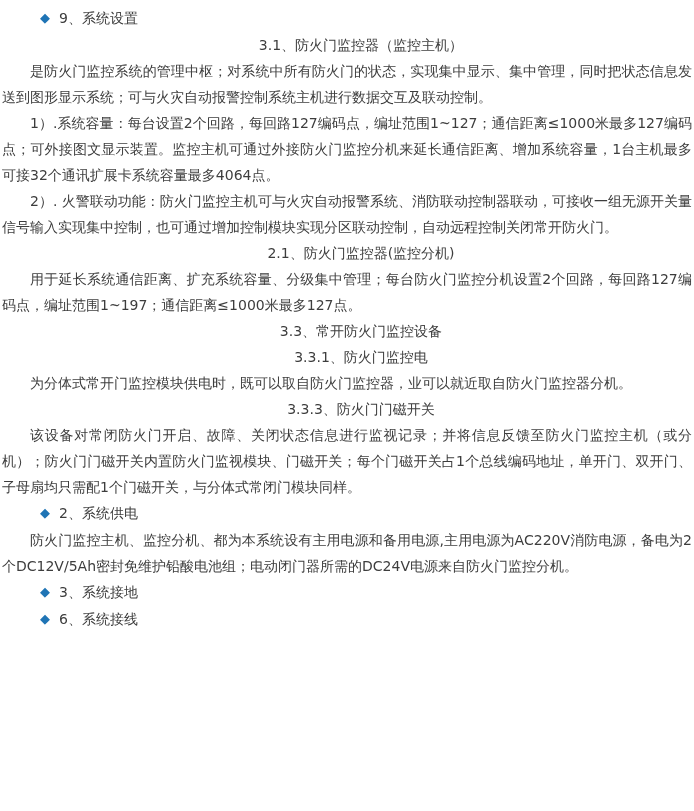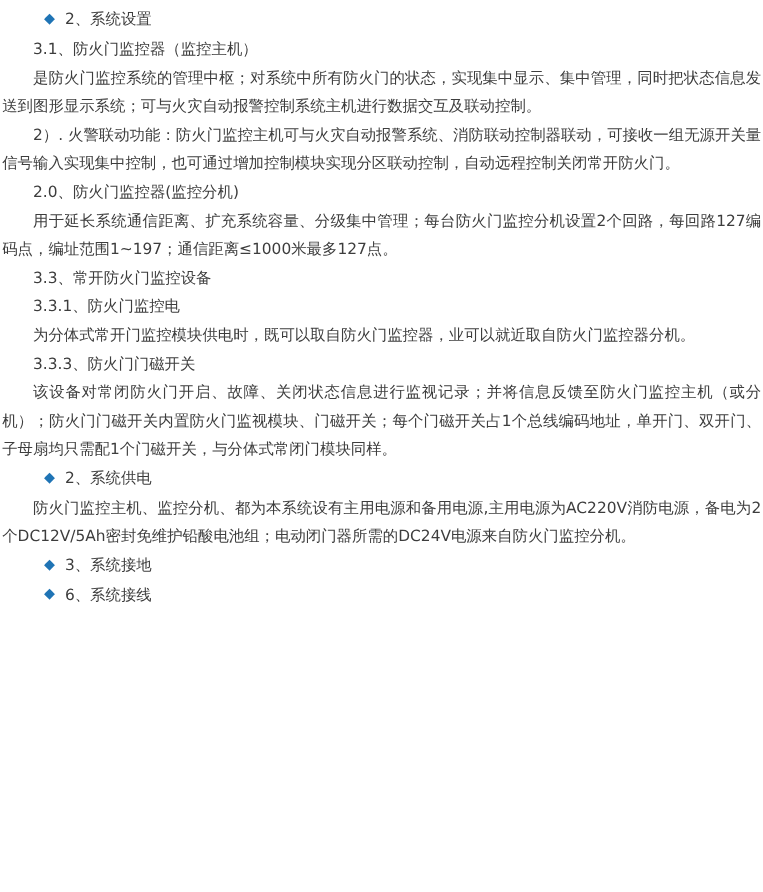--- a/index.html
+++ b/index.html
@@ -30,40 +30,42 @@
   .diamond {
     display: inline-block;
     color: #1f74b5;
     font-size: 13px;
     margin-right: 9px;
     transform: translateY(-1px);
   }
   .h2 {
     text-indent: 2em;
     white-space: nowrap;
+    text-align: center;
   }
   .p {
     text-indent: 2em;
     text-align: justify;
   }
 </style>
 </head>
 <body>
 
 <div class="page">
 
   <div class="block h1">
-    <span class="diamond">◆</span><span>2、系统设置</span>
+    <span class="diamond">◆</span><span>9、系统设置</span>
   </div>
 
   <div class="block h2">3.1、防火门监控器（监控主机）</div>
   <div class="block p">是防火门监控系统的管理中枢；对系统中所有防火门的状态，实现集中显示、集中管理，同时把状态信息发送到图形显示系统；可与火灾自动报警控制系统主机进行数据交互及联动控制。</div>
+  <div class="block p">1）.系统容量：每台设置2个回路，每回路127编码点，编址范围1~127；通信距离≤1000米最多127编码点；可外接图文显示装置。监控主机可通过外接防火门监控分机来延长通信距离、增加系统容量，1台主机最多可接32个通讯扩展卡系统容量最多4064点。</div>
   <div class="block p">2）. 火警联动功能：防火门监控主机可与火灾自动报警系统、消防联动控制器联动，可接收一组无源开关量信号输入实现集中控制，也可通过增加控制模块实现分区联动控制，自动远程控制关闭常开防火门。</div>
 
-  <div class="block h2">2.0、防火门监控器(监控分机)</div>
+  <div class="block h2">2.1、防火门监控器(监控分机)</div>
   <div class="block p">用于延长系统通信距离、扩充系统容量、分级集中管理；每台防火门监控分机设置2个回路，每回路127编码点，编址范围1~197；通信距离≤1000米最多127点。</div>
 
   <div class="block h2">3.3、常开防火门监控设备</div>
   <div class="block h2">3.3.1、防火门监控电</div>
   <div class="block p">为分体式常开门监控模块供电时，既可以取自防火门监控器，业可以就近取自防火门监控器分机。</div>
 
 
   <div class="block h2">3.3.3、防火门门磁开关</div>
   <div class="block p">该设备对常闭防火门开启、故障、关闭状态信息进行监视记录；并将信息反馈至防火门监控主机（或分机）；防火门门磁开关内置防火门监视模块、门磁开关；每个门磁开关占1个总线编码地址，单开门、双开门、子母扇均只需配1个门磁开关，与分体式常闭门模块同样。</div>
 

